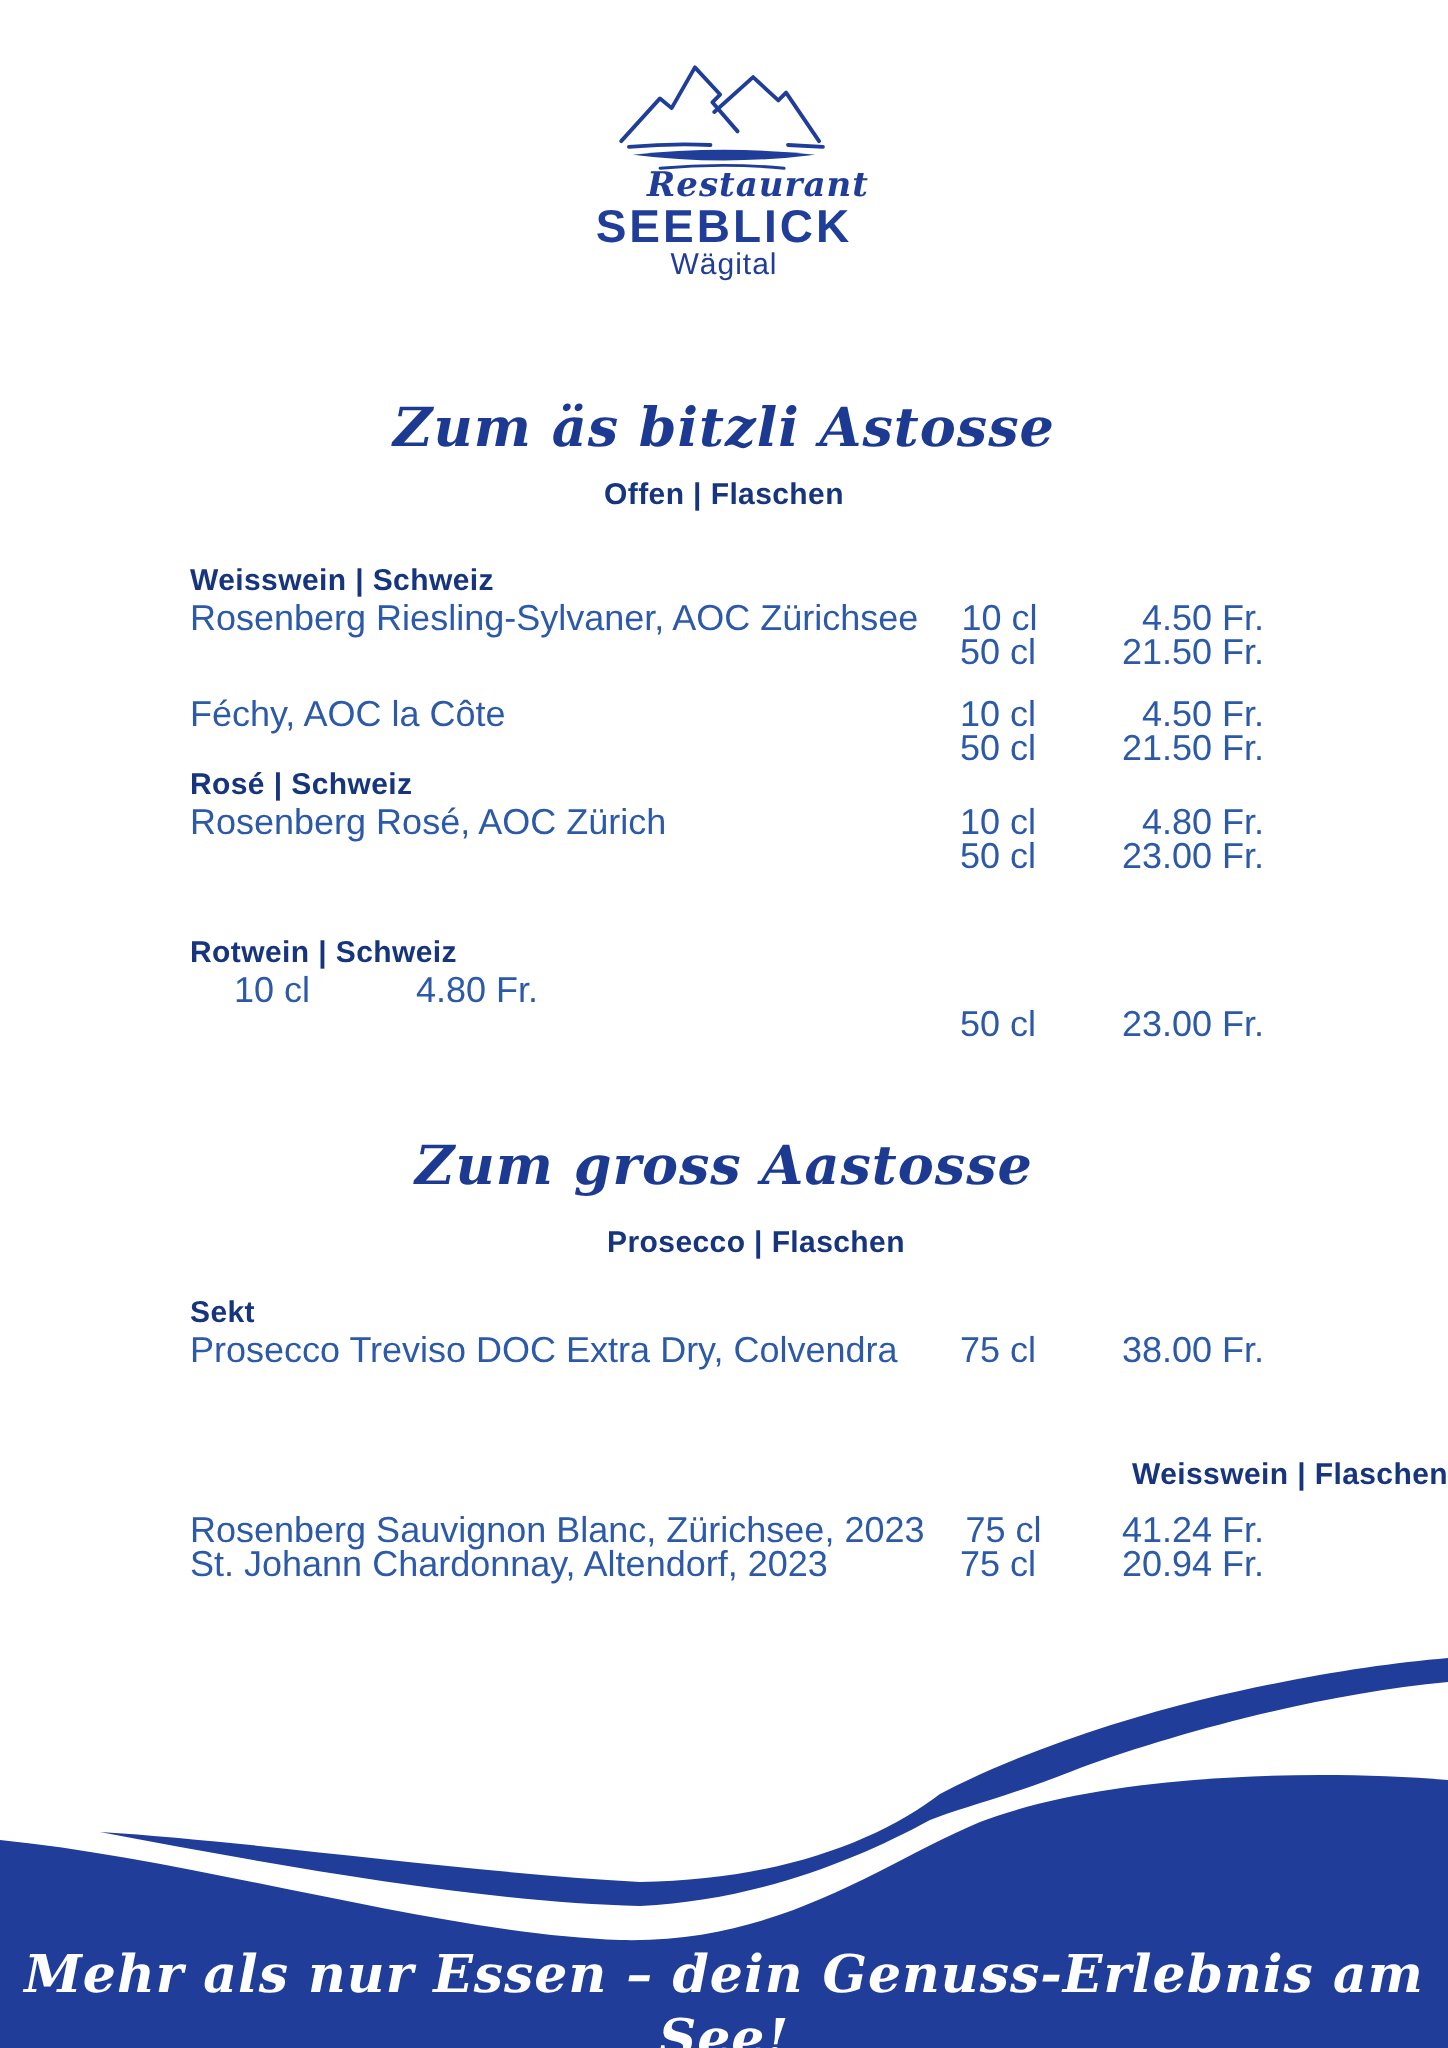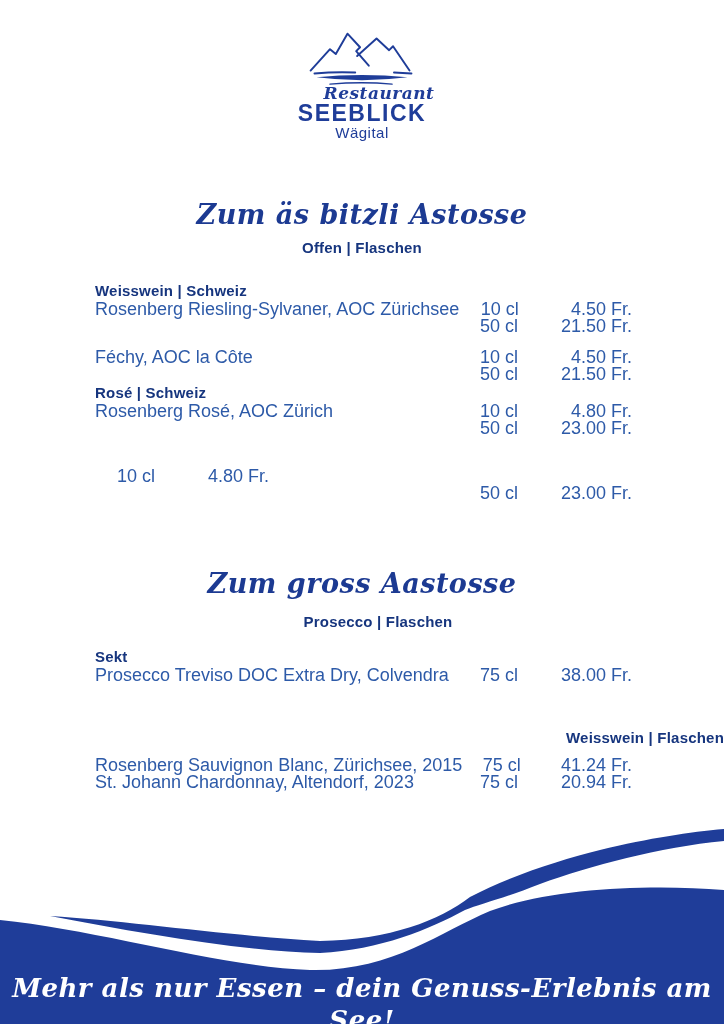--- a/index.html
+++ b/index.html
@@ -117,20 +117,21 @@
       <span class="pr">4.80 Fr.</span>
     </div>
     <div class="row">
       <span class="nm"></span>
       <span class="sz">50 cl</span>
       <span class="pr">23.00 Fr.</span>
     </div>
   </section>
 
   <section class="section" id="sec-rotwein">
+    <div class="sec-heading">Rotwein | Schweiz</div>
     <div class="row">
       <span class="sz">10 cl</span>
       <span class="pr">4.80 Fr.</span>
     </div>
     <div class="row">
       <span class="nm"></span>
       <span class="sz">50 cl</span>
       <span class="pr">23.00 Fr.</span>
     </div>
   </section>
@@ -144,21 +145,21 @@
       <span class="nm">Prosecco Treviso DOC Extra Dry, Colvendra</span>
       <span class="sz">75 cl</span>
       <span class="pr">38.00 Fr.</span>
     </div>
   </section>
 
   <h2 class="sub-title" id="subtitle-mid">Weisswein | Flaschen</h2>
 
   <section class="section" id="sec-schweiz">
     <div class="row">
-      <span class="nm">Rosenberg Sauvignon Blanc, Zürichsee, 2015</span>
+      <span class="nm">Rosenberg Sauvignon Blanc, Zürichsee, 2023</span>
       <span class="sz">75 cl</span>
       <span class="pr">41.24 Fr.</span>
     </div>
     <div class="row">
       <span class="nm">St. Johann Chardonnay, Altendorf, 2023</span>
       <span class="sz">75 cl</span>
       <span class="pr">20.94 Fr.</span>
     </div>
   </section>
 

